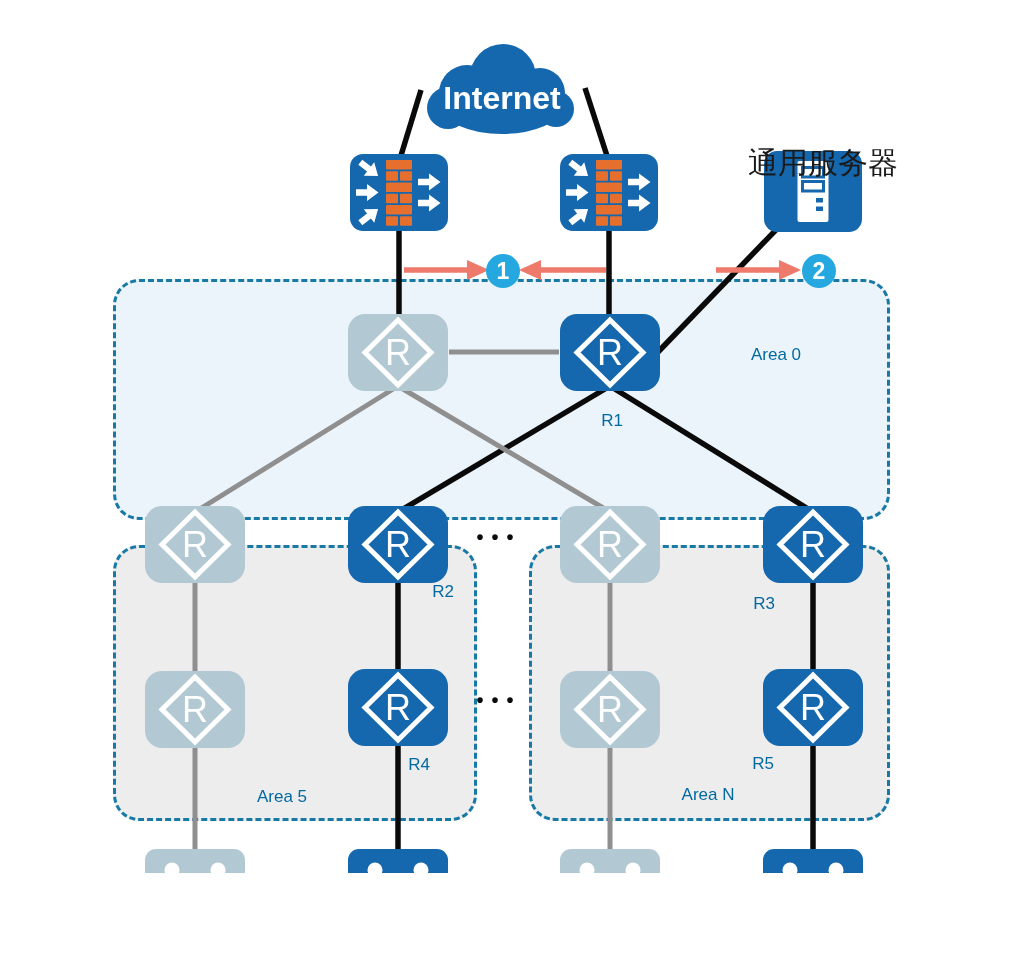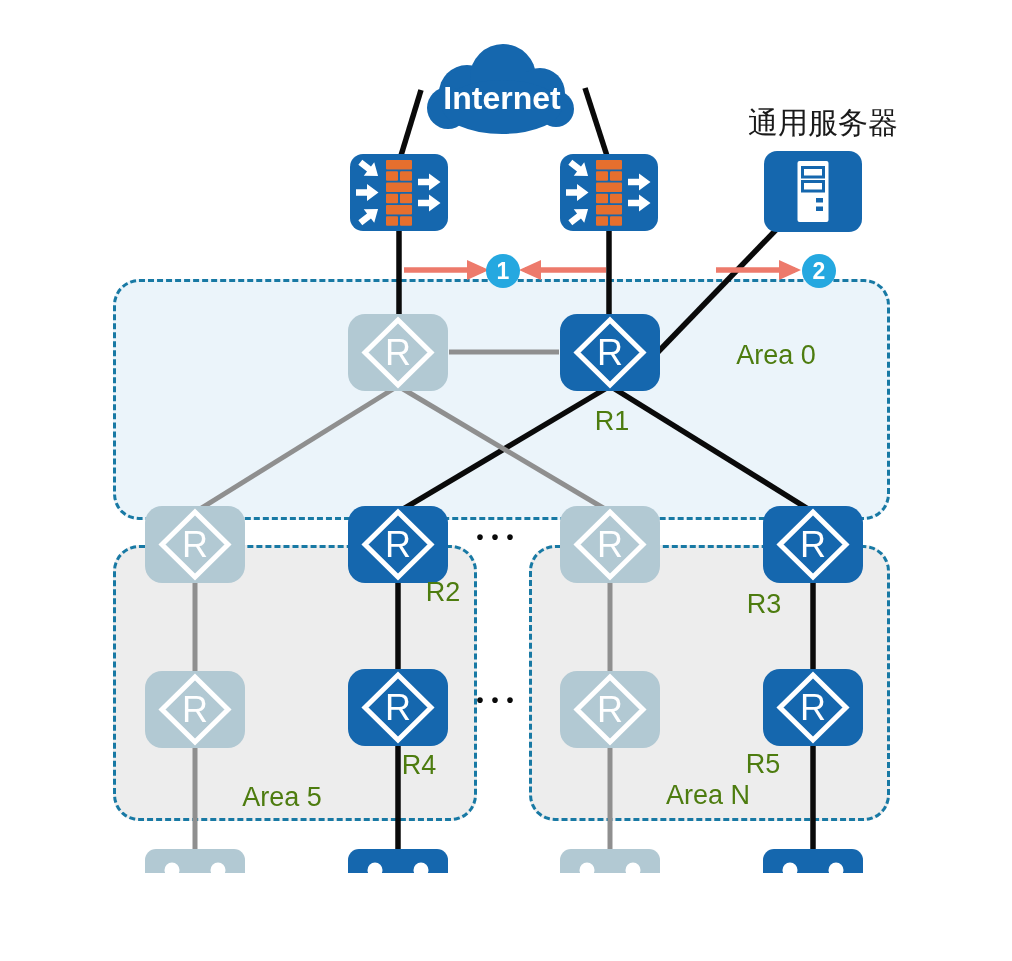--- a/index.html
+++ b/index.html
@@ -20,22 +20,22 @@
   
   .icon{position:absolute;display:block;}
   .cloud{left:413px;top:33px;width:175px;height:108px;color:var(--primary-blue);}
   .fw{width:98px;height:77px;color:var(--primary-blue);}
   .server{left:764px;top:151px;width:98px;height:81px;color:var(--primary-blue);}
   .router{width:100px;height:77px;}
   .users{width:100px;height:86px;}
   .blue{color:var(--primary-blue);}
   .gray{color:var(--inactive-gray);}
   
-  .lbl{position:absolute;transform:translate(-50%,-50%);font-size:27px;white-space:nowrap;color:#4d7c0f;}
-  .server-lbl{font-size:30px;color:#1a1a1a;}
+  .lbl{position:absolute;transform:translate(-50%,-50%);font-size:17px;white-space:nowrap;color:#0369a1;}
+  .server-lbl{font-size:30px;color:#1a1a1a;margin-top:40px;}
   .dots{position:absolute;transform:translate(-50%,-50%);font-size:20px;font-weight:bold;letter-spacing:8px;color:#0a0a0a;}
   
   .step{
     position:absolute;width:34px;height:34px;border-radius:50%;
     background:var(--marker-cyan);color:#fff;font-size:23px;font-weight:bold;
     display:flex;align-items:center;justify-content:center;
   }
   
   .watermark{
     position:absolute;left:622px;top:898px;display:flex;align-items:center;gap:8px;

